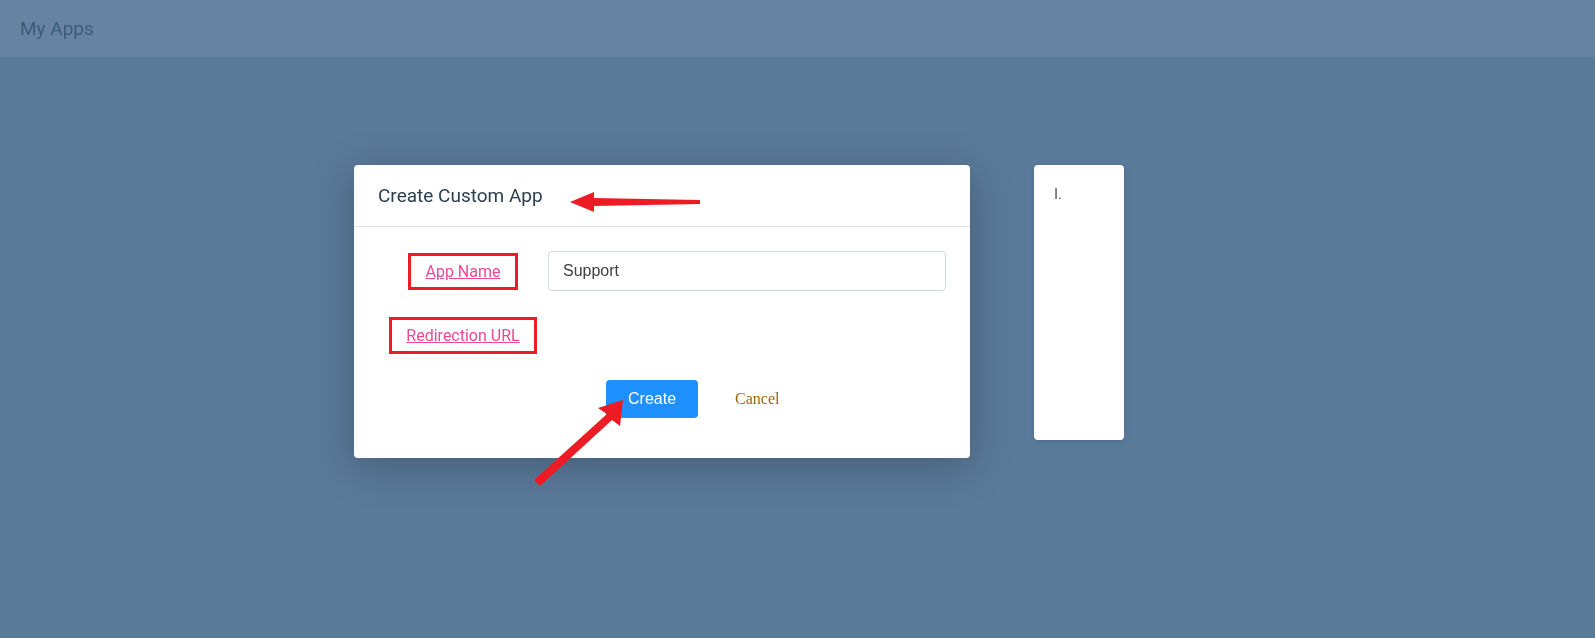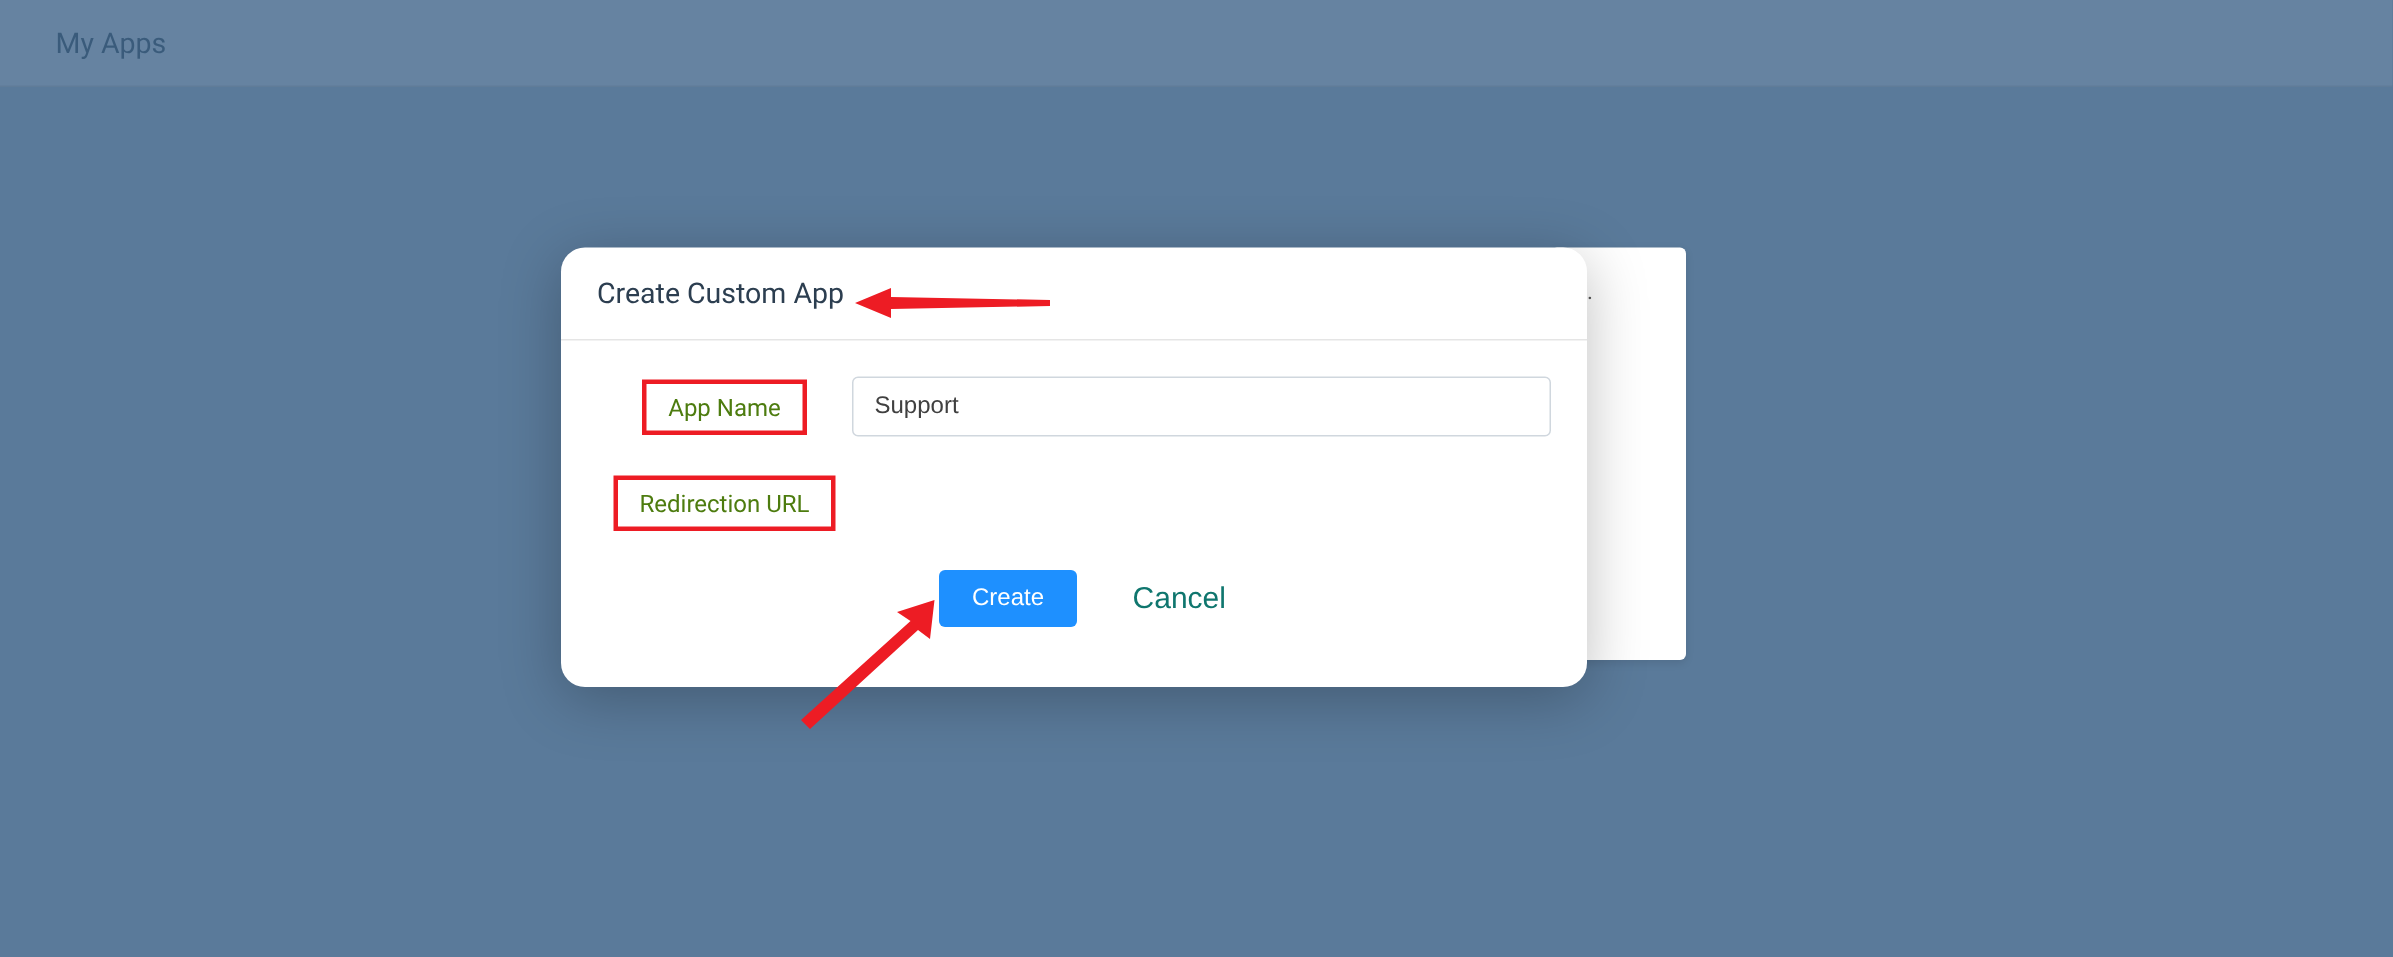--- a/index.html
+++ b/index.html
@@ -14,21 +14,21 @@
       background: #5a7a9a;
       position: relative;
       overflow: hidden;
     }
     .header {
       background: rgba(255,255,255,0.15);
       height: 58px;
       border-bottom: 1px solid rgba(0,0,0,0.1);
       display: flex;
       align-items: center;
-      padding-left: 37px;
+      padding-left: 20px;
     }
     .header-title {
       color: #1a3d5c;
       font-size: 19px;
       font-weight: 400;
     }
     .backdrop {
       position: absolute;
       top: 0;
       left: 0;
@@ -46,25 +46,24 @@
       border-radius: 4px;
       padding: 20px;
       box-shadow: 0 2px 6px rgba(0,0,0,0.1);
       color: #555;
       font-size: 15px;
     }
     .modal {
       position: absolute;
       top: 165px;
       left: 354px;
-      width: 684px;
+      width: 616px;
       background: #fff;
-      border-radius: 16px;
+      border-radius: 4px;
       box-shadow: 0 8px 40px rgba(0,0,0,0.25);
-      margin-left: 20px;
     }
     .modal-header {
       padding: 19px 24px;
       border-bottom: 1px solid #e5e5e5;
     }
     .modal-title {
       color: #2c3e50;
       font-size: 19px;
       font-weight: 400;
     }
@@ -75,23 +74,24 @@
       display: flex;
       align-items: center;
       margin-bottom: 26px;
     }
     .form-label-wrap {
       width: 170px;
       display: flex;
       justify-content: center;
     }
     .form-label {
-      color: #4d7c0f;
+      color: #ec4899;
       font-size: 16px;
       padding: 6px 12px;
+      text-decoration: underline;
     }
     .highlight-box {
       border: 3px solid #ed1c24;
       padding: 6px 14px;
       display: inline-block;
     }
     .form-input {
       flex: 1;
       height: 40px;
       border: 1px solid #d0d7de;
@@ -113,24 +113,25 @@
       background: #1e90ff;
       color: #fff;
       border: none;
       padding: 10px 22px;
       font-size: 16px;
       border-radius: 4px;
       cursor: pointer;
     }
     .btn-link {
       background: none;
-      color: #0f766e;
+      color: #a16207;
       border: none;
-      font-size: 20px;
+      font-size: 16px;
       cursor: pointer;
+      font-family: Liberation Serif, serif;
     }
     .arrow1 {
       position: absolute;
       top: 190px;
       left: 570px;
       width: 130px;
       height: 24px;
       pointer-events: none;
     }
     .arrow2 {

